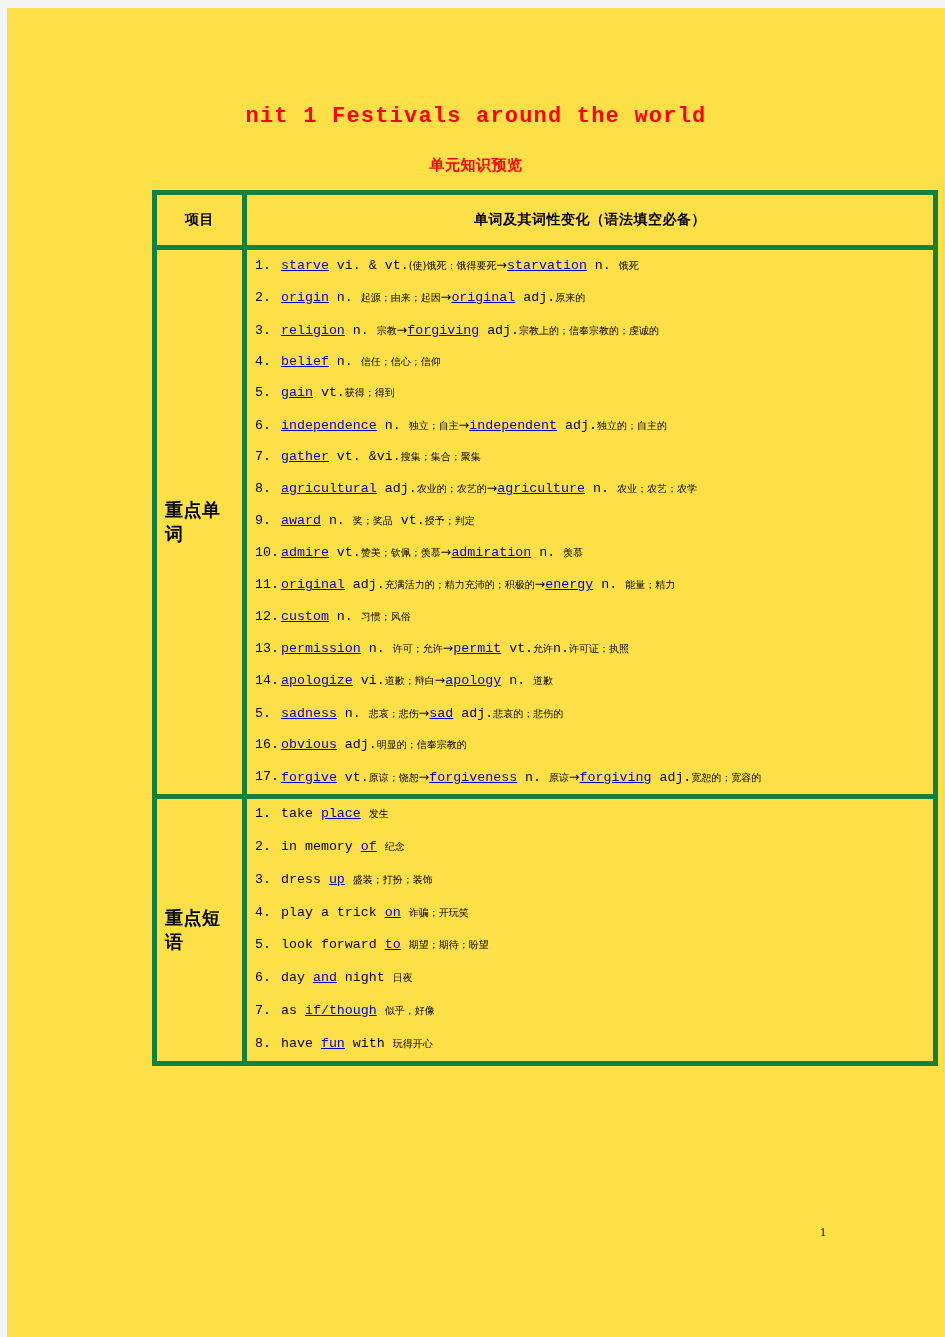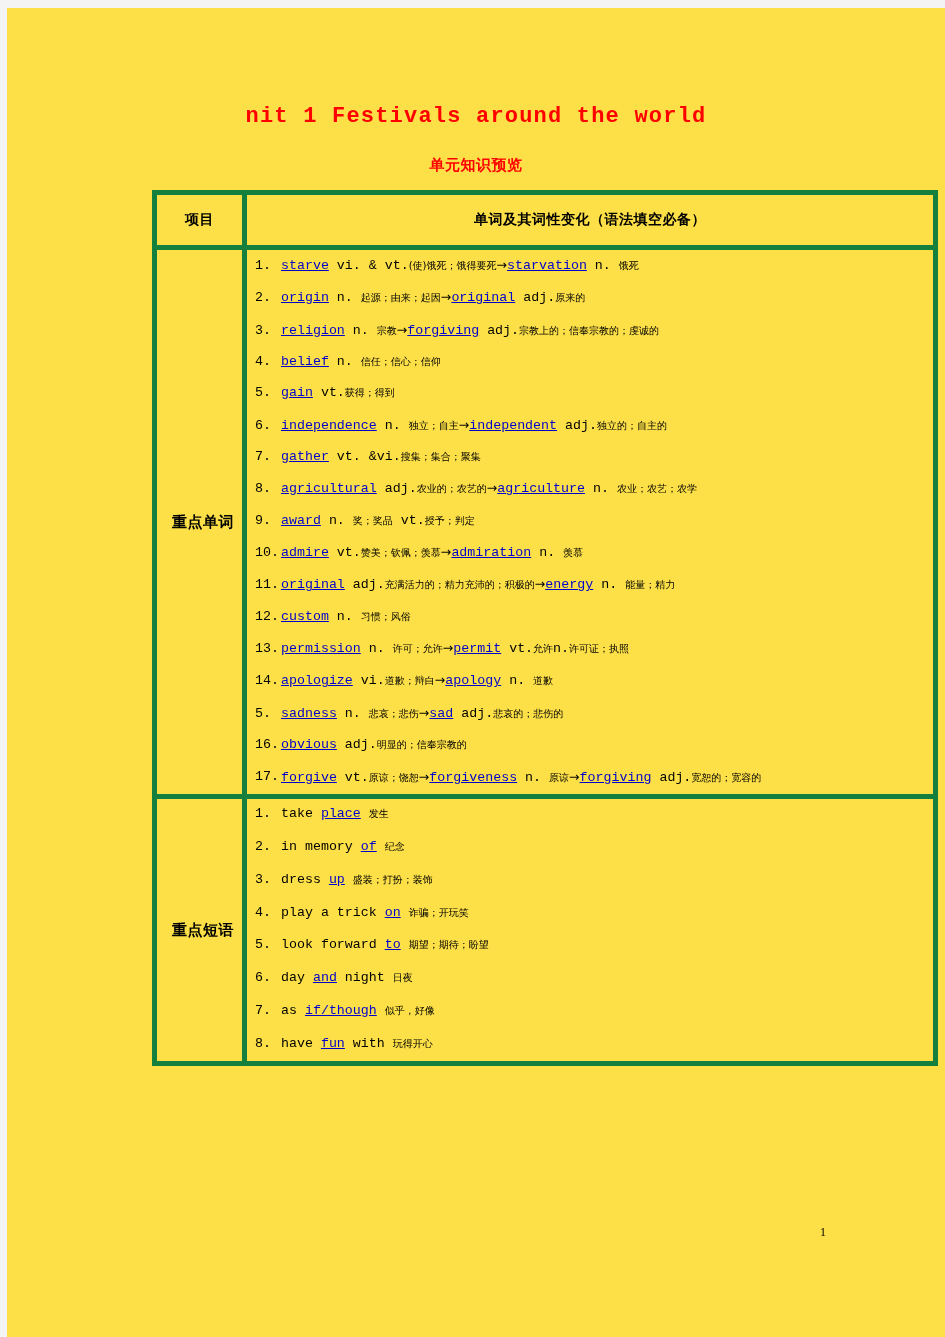--- a/index.html
+++ b/index.html
@@ -63,23 +63,23 @@
   .hdr-label, .hdr-main {
     text-align: center;
     font-family: "DejaVu Sans", sans-serif;
     font-size: 14px;
     font-weight: bold;
     color: #000;
     height: 34px;
     letter-spacing: 0.5px;
   }
   .row-label {
-    text-align: right;
-    font-family: "DejaVu Sans", sans-serif;
-    font-size: 15px;
+    text-align: left;
+    font-family: "DejaVu Sans", sans-serif;
+    font-size: 18px;
     font-weight: bold;
     color: #000;
     letter-spacing: 0.5px;
   }
   .cell-body {
     padding: 10px 8px 12px 10px;
   }
   ol.entries {
     list-style: none;
     margin: 0;

